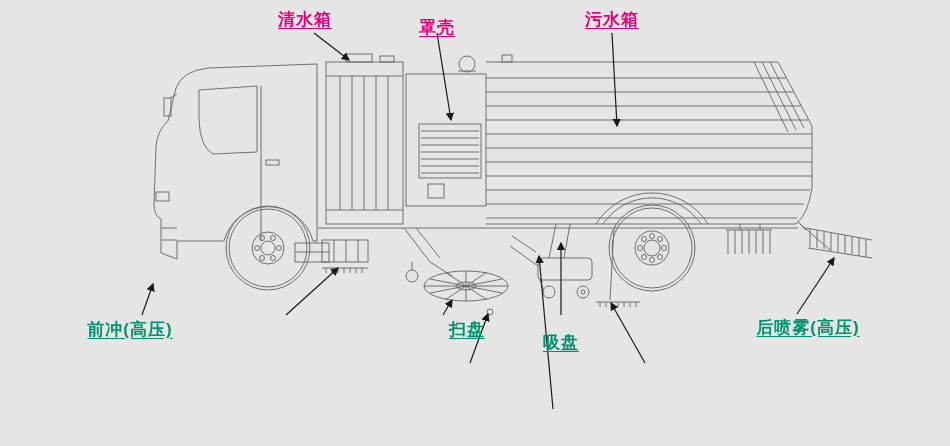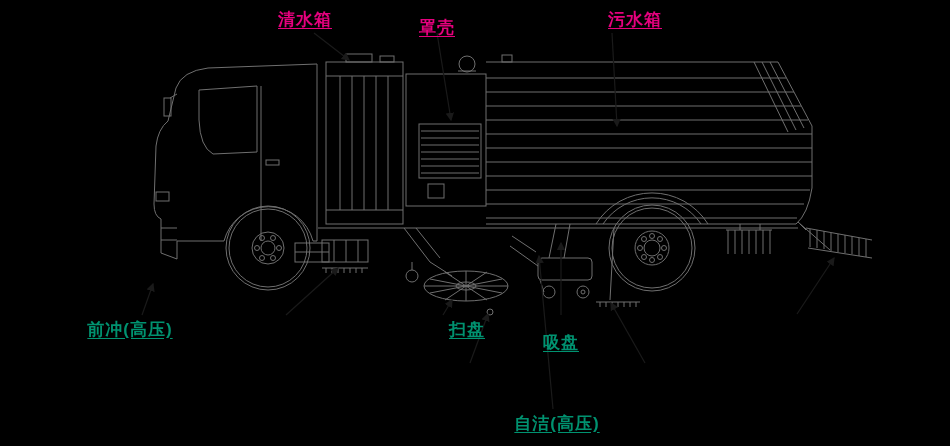--- a/index.html
+++ b/index.html
@@ -1,20 +1,20 @@
 <!DOCTYPE html>
 <html><head>
 <meta charset="utf-8">
 <style>
   html, body { margin: 0; padding: 0; background: #ffffff; }
   .canvas {
     position: relative;
     width: 950px;
     height: 446px;
-    background: #000000;
+    background: #e5e5e5;
     overflow: hidden;
     font-family: "Liberation Sans", sans-serif;
   }
   .canvas svg { position: absolute; left: 0; top: 0; }
   .label {
     position: absolute;
     transform: translateX(-50%);
     font-size: 17px;
     font-weight: bold;
     text-decoration: underline;
@@ -168,22 +168,22 @@
       <path marker-end="url(#arrow)" d="M561,315 L561,243"></path>
       <path marker-end="url(#arrow)" d="M797,314 L834,258"></path>
       <path marker-end="url(#arrow)" d="M470,363 L488,314"></path>
       <path marker-end="url(#arrow)" d="M645,363 L611,303"></path>
       <path marker-end="url(#arrow)" d="M553,409 L539,256"></path>
     </g>
   </svg>
 
   <div class="label top" style="left:305px; top:8px;">清水箱</div>
   <div class="label top" style="left:437px; top:8px;margin-top:8px;">罩壳</div>
-  <div class="label top" style="left:612px; top:8px;margin-left:23px;">污水箱</div>
+  <div class="label top" style="left:612px; top:8px;">污水箱</div>
 
   <div class="label bottom" style="left:130px; top:318px;">前冲(高压)</div>
   <div class="label bottom" style="left:467px; top:318px;">扫盘</div>
   <div class="label bottom" style="left:561px; top:318px;margin-top:13px;">吸盘</div>
+  <div class="label bottom" style="left:808px; top:316px;">后喷雾(高压)</div>
 
 
-  <div class="label bottom" style="left:557px; top:412px;">自洁(高压)</div>
 
 </div>
 
 </body></html>

